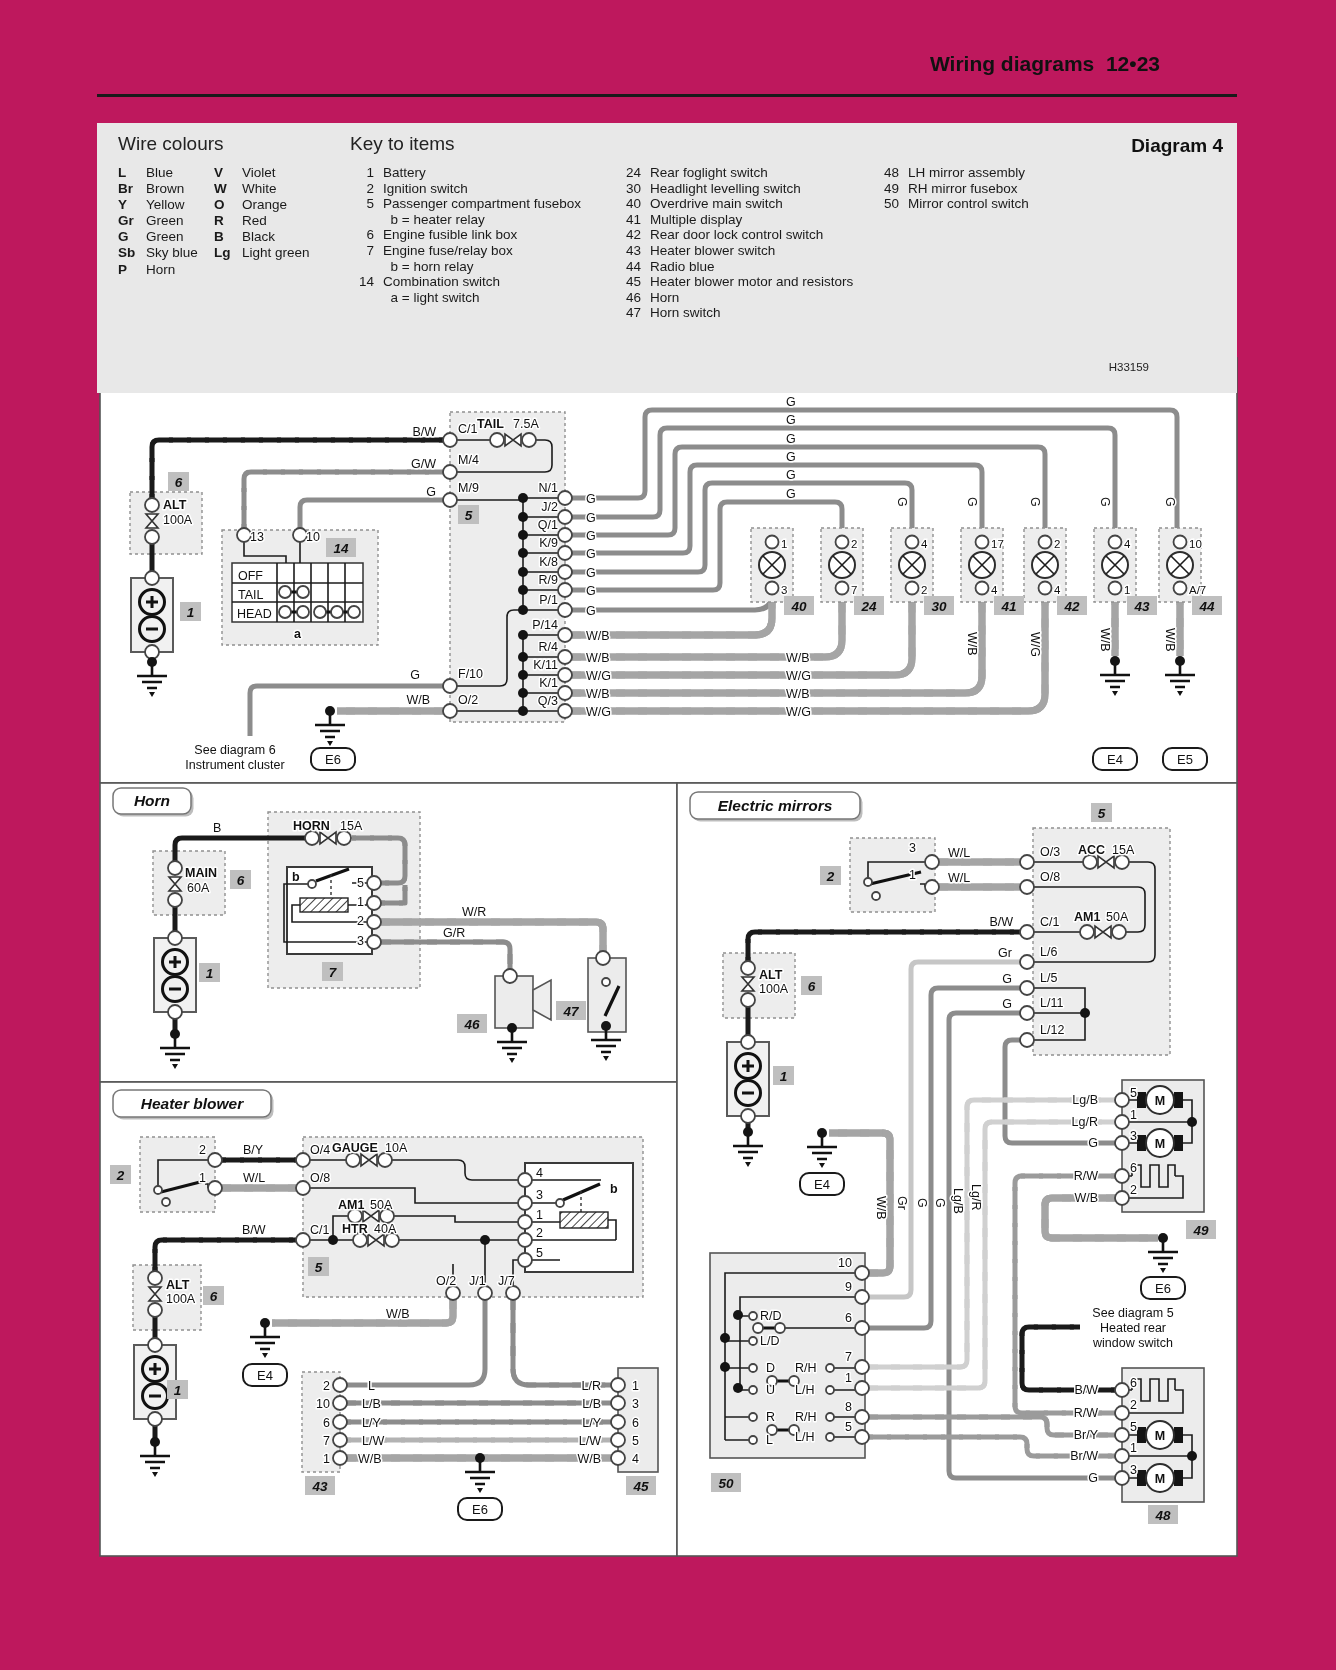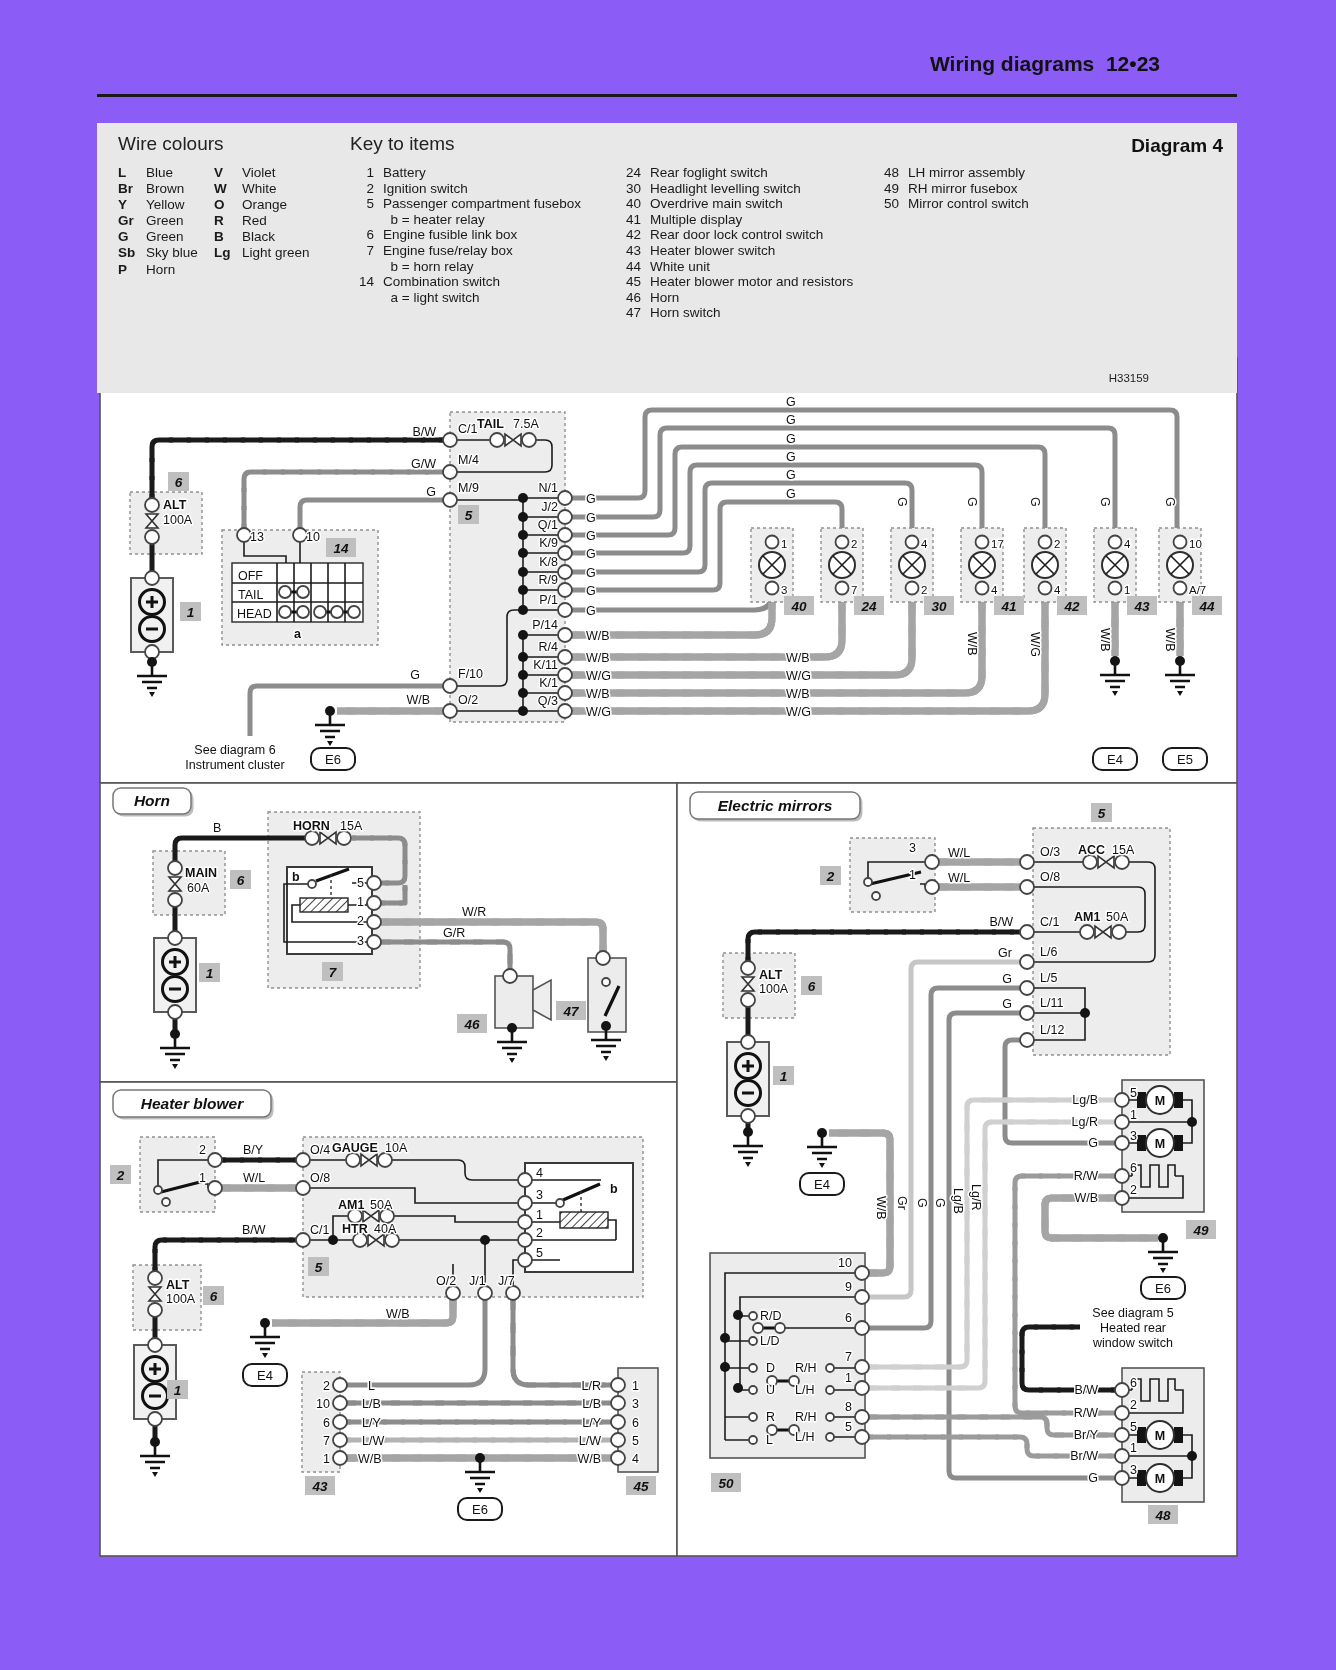--- a/index.html
+++ b/index.html
@@ -1,27 +1,27 @@
 <!DOCTYPE html>
 <html><head>
 <meta charset="utf-8">
 <style>
   html,body{margin:0;padding:0;background:#fff}
-  #page{position:relative;width:1336px;height:1670px;background:#8b5cf6;font-family:"Liberation Sans",sans-serif;overflow:hidden}
+  #page{position:relative;width:1336px;height:1670px;background:#be185d;font-family:"Liberation Sans",sans-serif;overflow:hidden}
   #hdr{position:absolute;top:52px;right:176px;font-size:21px;font-weight:bold;color:#111}
   #rule{position:absolute;left:97px;top:94px;width:1140px;height:3px;background:#1a1a1a}
   #legend{position:absolute;left:97px;top:123px;width:1140px;height:270px;background:#e8e8e8}
   .lt{position:absolute;font-size:19px;color:#222}
   .lrow{display:flex;font-size:13.5px;line-height:16.1px;color:#1a1a1a;white-space:nowrap}
   .col{position:absolute}
   .wc .ln{display:inline-block;width:28px;font-weight:bold}
   .kc .lrow{line-height:15.6px}
   .kc .ln{display:inline-block;width:24px;text-align:right;margin-right:9px}
   #diag4{position:absolute;right:14px;top:12px;font-size:19px;font-weight:bold;color:#111}
-  #href{position:absolute;right:88px;bottom:9px;font-size:11.5px;color:#222}
+  #href{position:absolute;right:88px;bottom:20px;font-size:11.5px;color:#222}
   svg{position:absolute;left:0;top:0}
   .k{fill:none;stroke-linecap:butt;stroke-linejoin:round}
   .sB{stroke:#1a1a1a;stroke-width:5}.sG{stroke:#8c8c8c;stroke-width:5}
   .sGr{stroke:#c6c6c6;stroke-width:5}.sLg{stroke:#d0d0d0;stroke-width:5}
   .sBr{stroke:#9b9b9b;stroke-width:5}.sLw{stroke:#b3b3b3;stroke-width:5}
   .uO{stroke:#a5a5a5;stroke-width:7}.sW{stroke:#fff;stroke-width:5}
   .oW{stroke:#fff;stroke-width:5;stroke-dasharray:4 14}
   .oB{stroke:#161616;stroke-width:5;stroke-dasharray:9 13}
   .oG{stroke:#8f8f8f;stroke-width:5;stroke-dasharray:9 13}
   .oD{stroke:#4a4a4a;stroke-width:5;stroke-dasharray:10 13}
@@ -884,21 +884,21 @@
         <div class="lrow">
           <span class="ln">42</span>
           <span class="ll">Rear door lock control switch</span>
         </div>
         <div class="lrow">
           <span class="ln">43</span>
           <span class="ll">Heater blower switch</span>
         </div>
         <div class="lrow">
           <span class="ln">44</span>
-          <span class="ll">White unit</span>
+          <span class="ll">Radio blue</span>
         </div>
         <div class="lrow">
           <span class="ln">45</span>
           <span class="ll">Heater blower motor and resistors</span>
         </div>
         <div class="lrow">
           <span class="ln">46</span>
           <span class="ll">Horn</span>
         </div>
         <div class="lrow">

